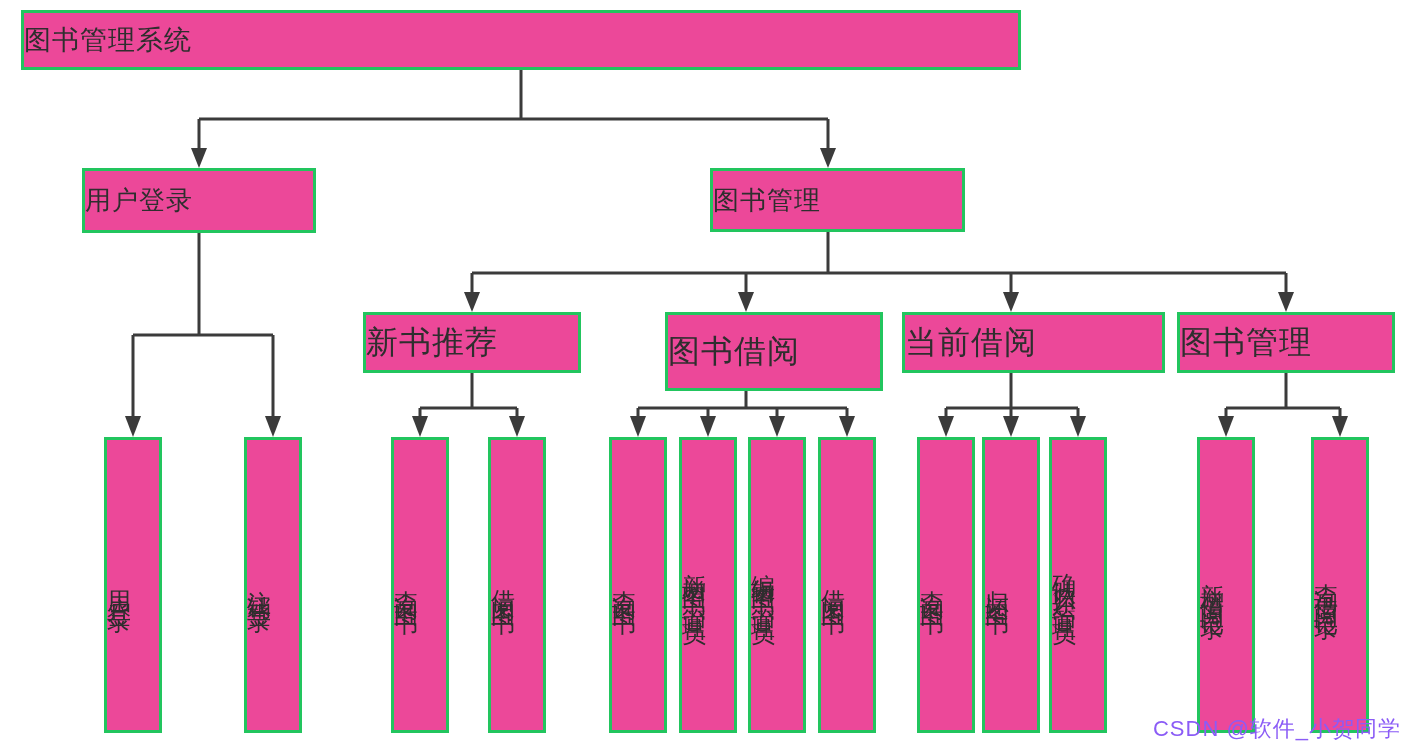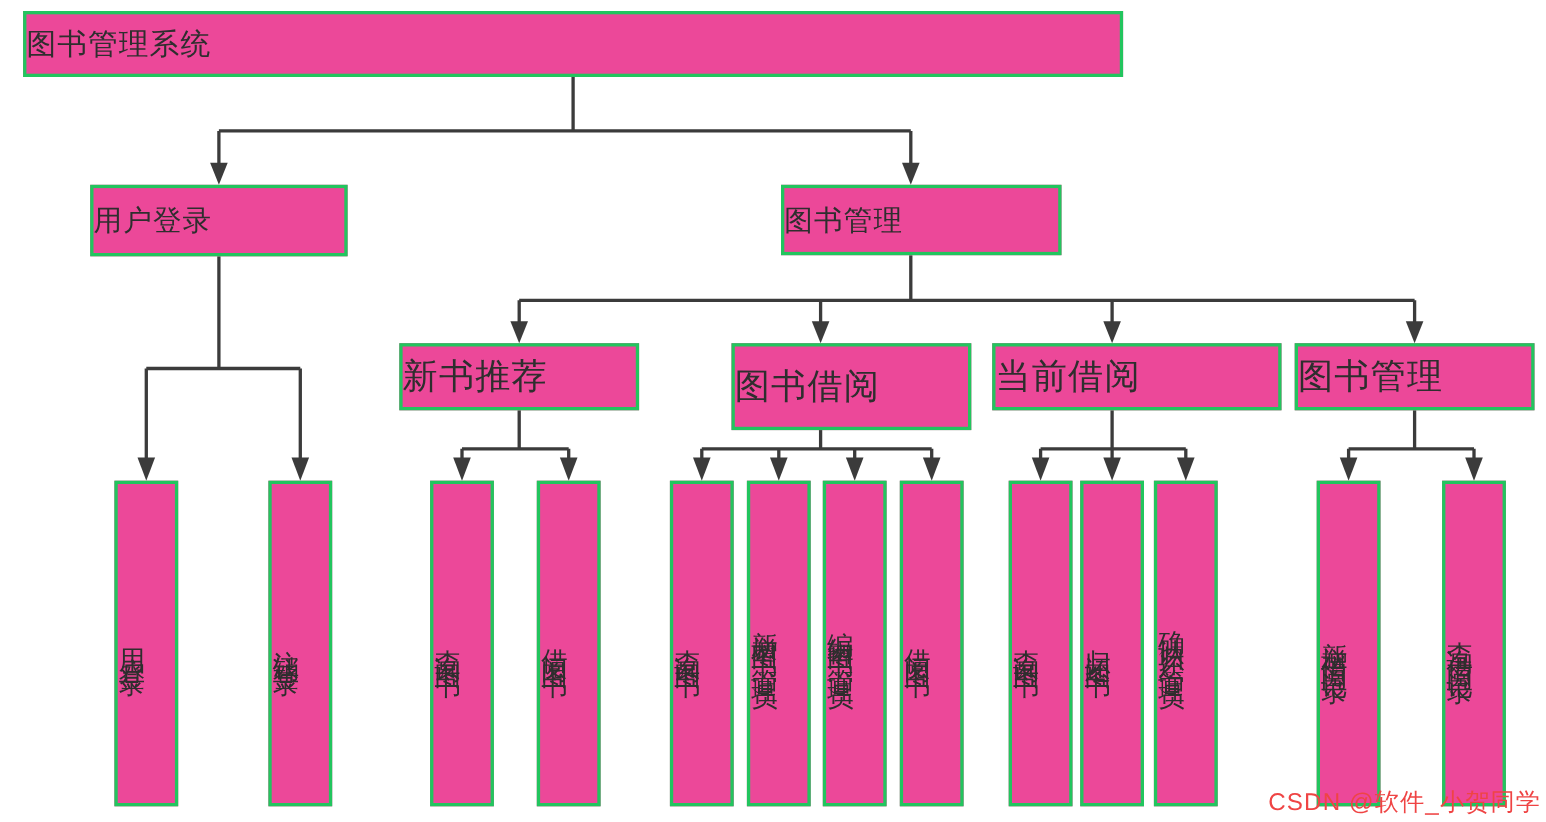--- a/index.html
+++ b/index.html
@@ -30,21 +30,21 @@
     text-orientation:mixed;
     font-size:24px;
     letter-spacing:7px;
     line-height:1;
   }
   .watermark{
     position:absolute;
     right:4px;
     bottom:3px;
     font-size:22px;
-    color:#ef4444;
+    color:#8b5cf6;
     letter-spacing:1px;
     white-space:nowrap;
   }
 </style>
 </head>
 <body>
 
 <div class="canvas">
 
   <svg class="wires" viewBox="0 0 1405 747" xmlns="http://www.w3.org/2000/svg">

